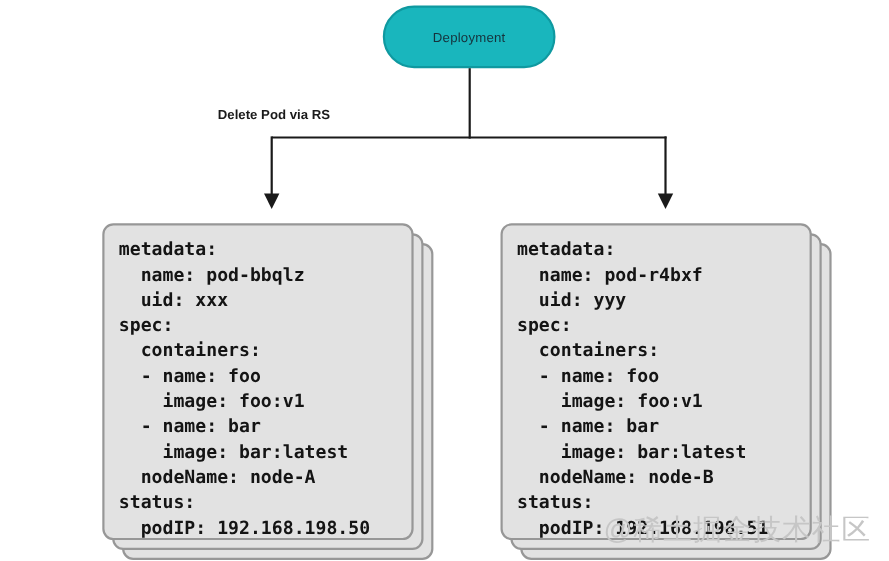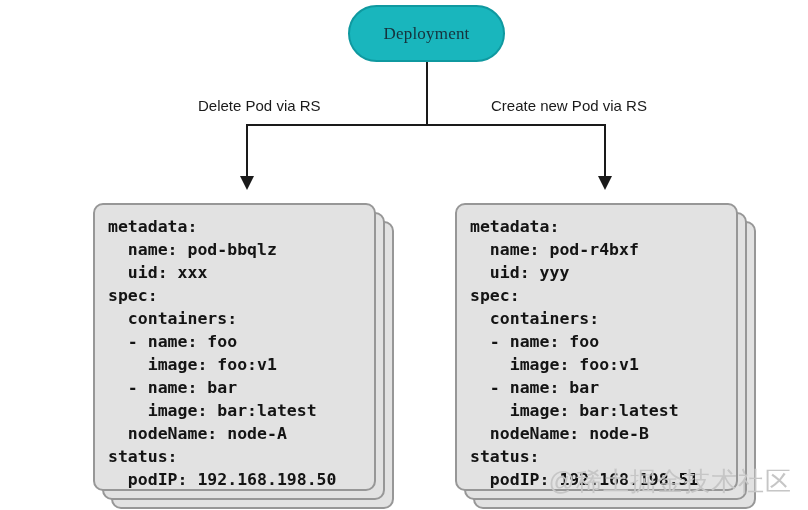--- a/index.html
+++ b/index.html
@@ -21,34 +21,34 @@
   }
   .node-pill{
     position:absolute;
     left:348px;top:5px;
     width:157px;height:57px;
     background:var(--node-fill);
     border:2px solid var(--node-border);
     border-radius:29px;
     box-sizing:border-box;
     display:flex;align-items:center;justify-content:center;
-    font-size:17px;
+    font-size:12px;
     color:var(--node-text);
     letter-spacing:0.2px;
-    font-family:Liberation Serif, serif;
   }
   .connector-svg{
     position:absolute;left:0;top:0;
     pointer-events:none;
   }
   .edge-label{
     position:absolute;
-    font-size:15px;
+    font-size:12px;
     color:var(--line);
     white-space:nowrap;
+    font-weight:bold;
   }
   .edge-label.left{left:198px;top:97px;}
   .edge-label.right{left:491px;top:97px;}
   .stack{position:absolute;width:283px;height:288px;}
   .stack.left{left:93px;top:190px;}
   .stack.right{left:455px;top:190px;}
   .card-layer{
     position:absolute;
     width:283px;height:288px;
     background:var(--card-fill);
@@ -93,21 +93,20 @@
       <line x1="605" y1="124" x2="605" y2="178"></line>
     </g>
     <g fill="#1a1a1a" stroke="none">
       <polygon points="240,176 254,176 247,190"></polygon>
       <polygon points="598,176 612,176 605,190"></polygon>
     </g>
   </svg>
 
   <div class="edge-label left">Delete Pod via RS</div>
 
-  <div class="edge-label right">Create new Pod via RS</div>
 
   <div class="stack left">
     <div class="card-layer back"></div>
     <div class="card-layer mid"></div>
     <div class="card-layer front">
       <pre class="card-yaml">metadata:
   name: pod-bbqlz
   uid: xxx
 spec:
   containers:

